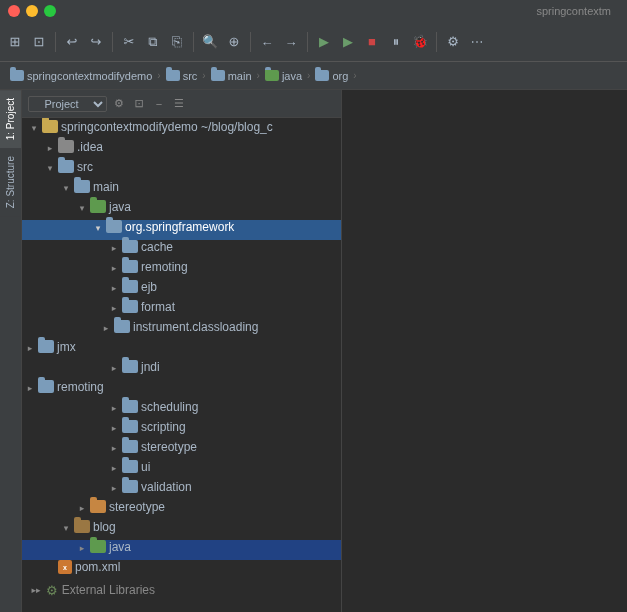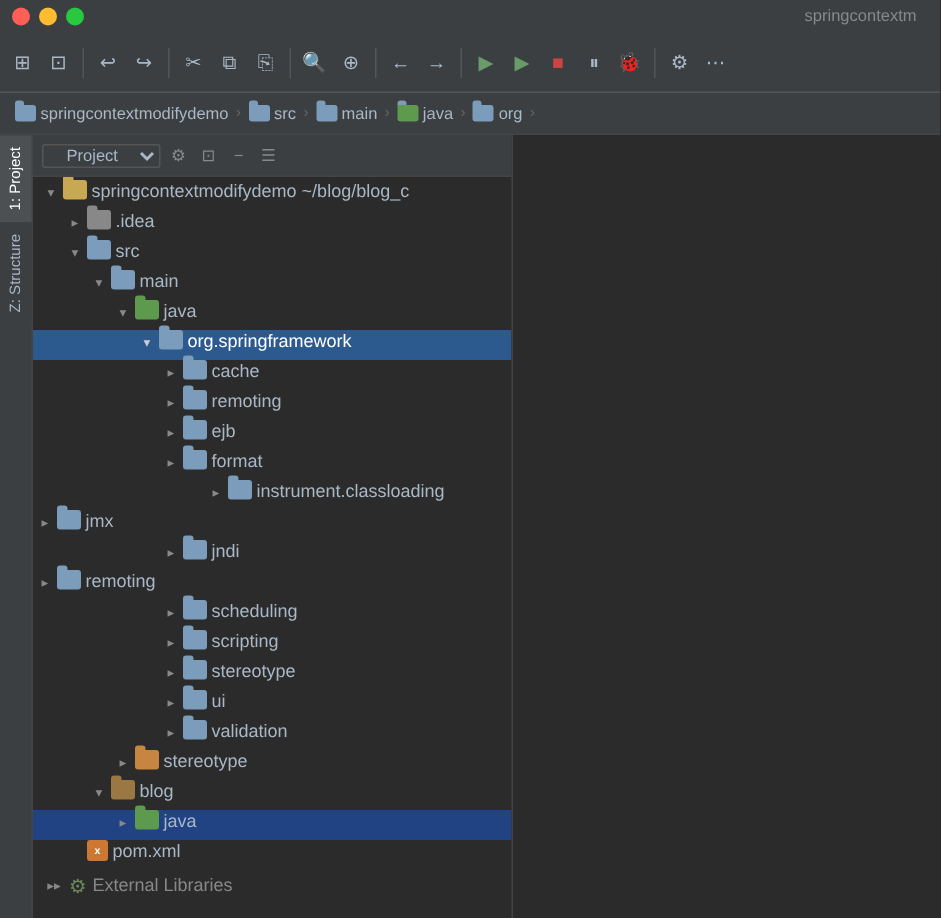--- a/index.html
+++ b/index.html
@@ -455,21 +455,21 @@
         <span class="folder-icon package"></span>
         <span>ejb</span>
       </div>
 
       <div class="tree-item" style="padding-left:84px">
         <span class="tree-arrow closed"></span>
         <span class="folder-icon package"></span>
         <span>format</span>
       </div>
 
-      <div class="tree-item" style="padding-left:114px">
+      <div class="tree-item" style="padding-left:76px">
         <span class="tree-arrow closed"></span>
         <span class="folder-icon package"></span>
         <span>instrument.classloading</span>
       </div>
 
       <div class="tree-item" style="">
         <span class="tree-arrow closed"></span>
         <span class="folder-icon package"></span>
         <span>jmx</span>
       </div>

